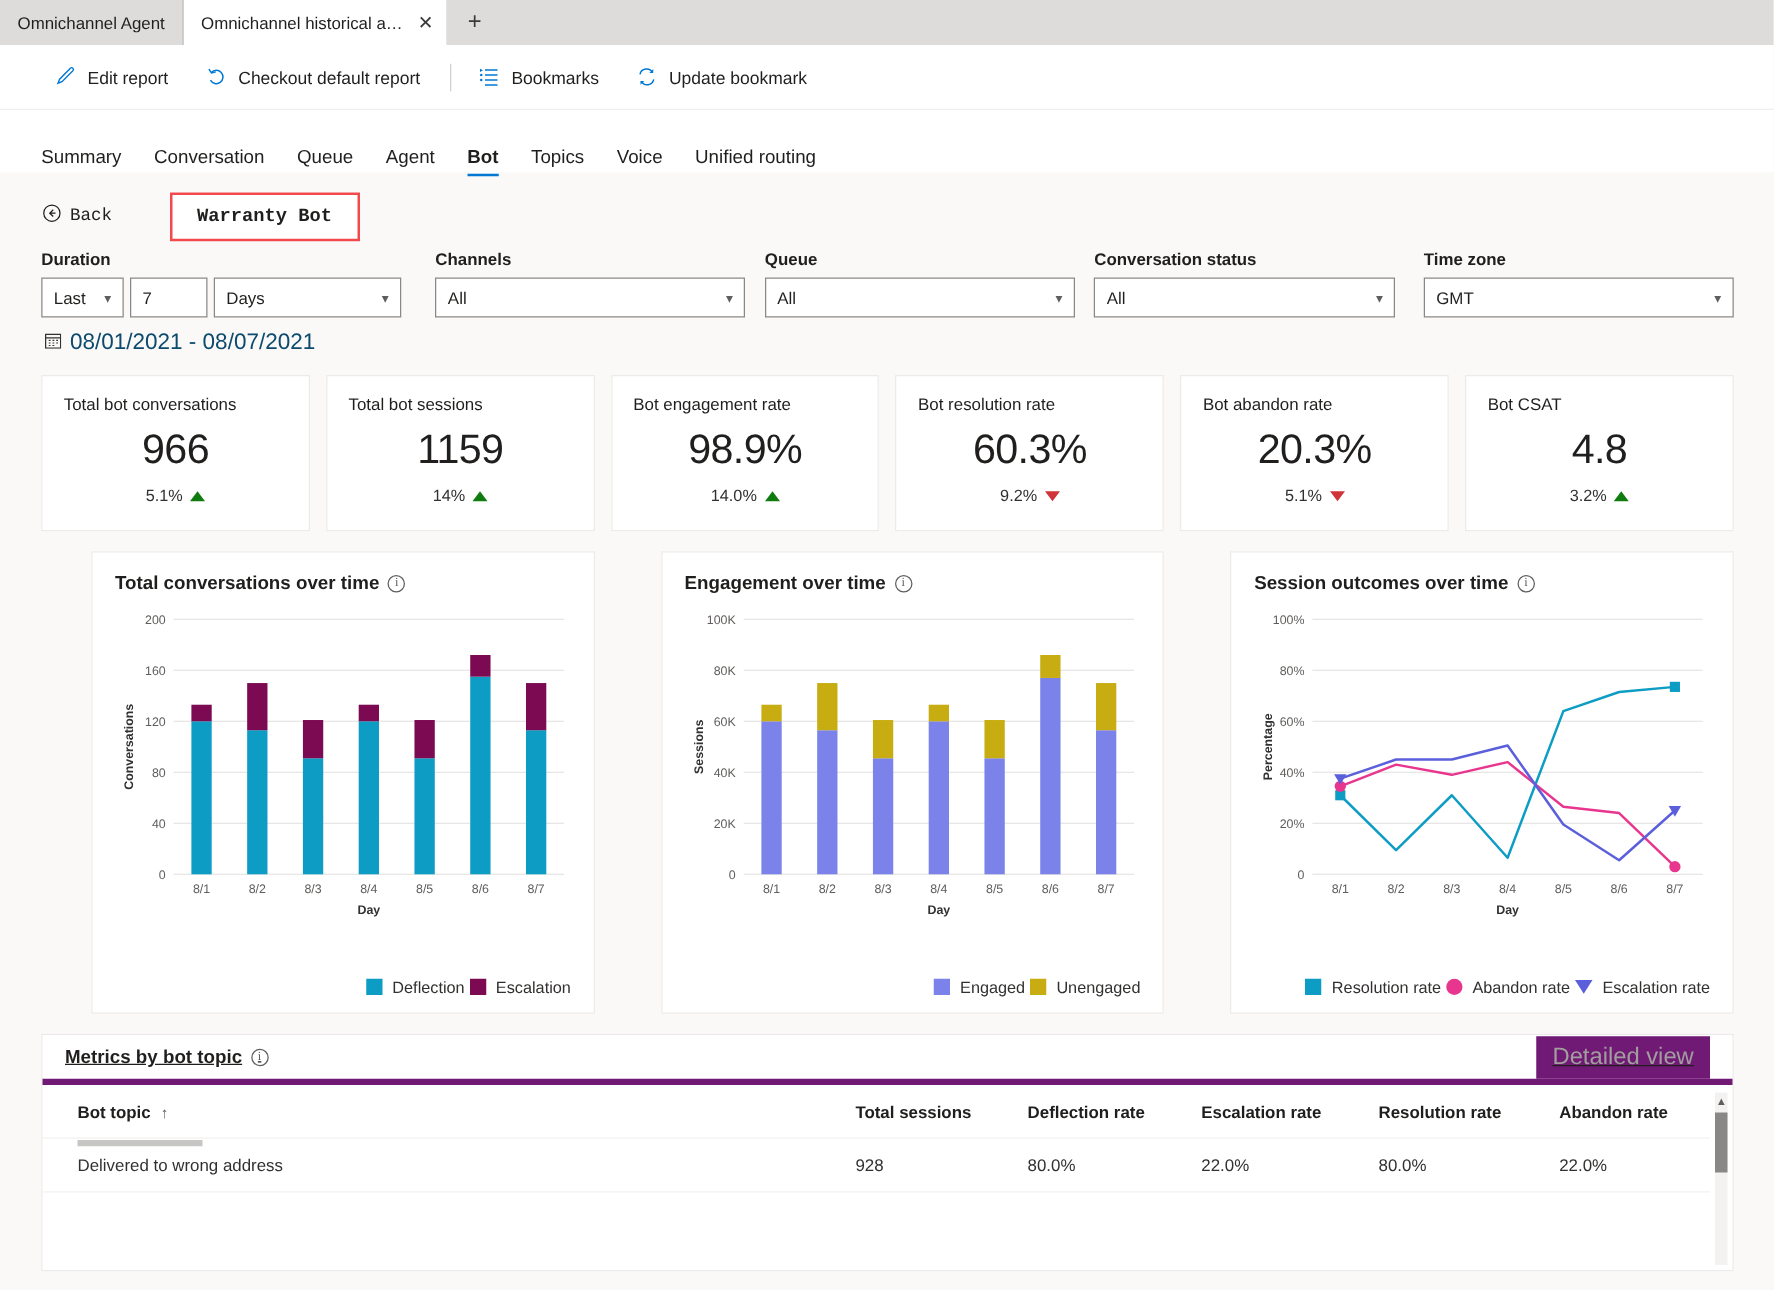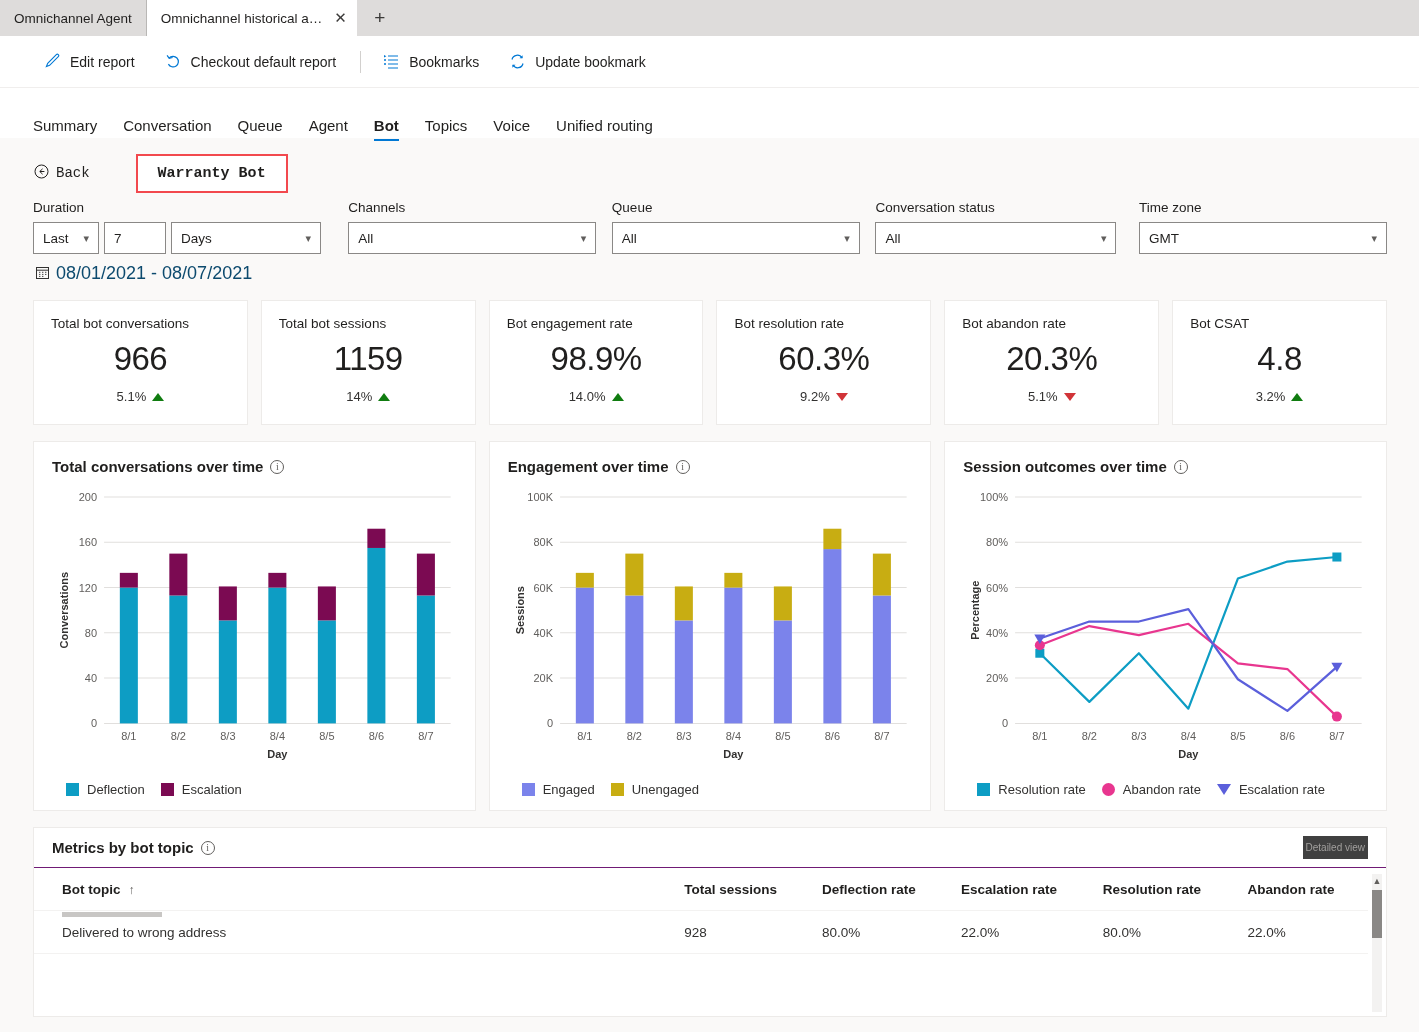--- a/index.html
+++ b/index.html
@@ -100,21 +100,21 @@
     background: #ffffff;
     cursor: pointer;
   }
 
   
   .filters {
     display: flex; padding: 10px 32px 0 33px; gap: 0;
   }
   .fgroup { display: flex; flex-direction: column; }
   .flabel {
-    font-size: 13.5px; font-weight: normal; color: #201f1e;
+    font-size: 13.5px; font-weight: bold; color: #201f1e;
     margin-bottom: 7px;
   }
   .frow { display: flex; gap: 5px; }
   .fctl {
     height: 32px; border: 1px solid #8a8886; background: #ffffff;
     display: flex; align-items: center; justify-content: space-between;
     padding: 0 9px; font-size: 13.5px; color: #201f1e; cursor: pointer;
   }
   .fctl.input { cursor: text; }
   .chev { color: #605e5c; font-size: 11px; margin-left: 8px; }
@@ -154,62 +154,64 @@
 
   
   .charts {
     display: flex; gap: 13px; padding: 16px 32px 0 33px;
   }
   .card {
     flex: 1; background: #ffffff; border: 1px solid #edebe9;
     height: 370px; padding: 16px 18px 10px 18px;
     display: flex; flex-direction: column;
     position: relative;
+    margin-left: 40px;
   }
   .card-title {
     font-size: 15px; font-weight: bold; color: #201f1e;
     display: flex; align-items: center; gap: 7px;
   }
   .info-i {
     width: 14px; height: 14px; border-radius: 50%;
     border: 1px solid #605e5c; color: #605e5c;
     font-size: 10px; line-height: 12px; text-align: center;
     font-family: "Liberation Serif", serif; font-weight: normal;
     flex: 0 0 auto;
   }
   .plot { flex: 1; position: relative; margin-top: 6px; }
   .plot svg { position: absolute; inset: 0; }
   .legend {
-    display: flex; gap: 16px; align-items: center;
-    padding-left: 14px; height: 22px;
+    display: flex; gap: 4px; align-items: center;
+    padding-left: 14px; height: 22px; justify-content: flex-end;
   }
   .lg { display: flex; align-items: center; gap: 8px; font-size: 13px; color: #323130; cursor: pointer; }
   .sw { width: 13px; height: 13px; }
   .sw.circ { border-radius: 50%; }
   .sw.tri {
     width: 0; height: 0; background: none !important;
     border-left: 7px solid transparent;
     border-right: 7px solid transparent;
     border-top: 11px solid #5b5fdb;
   }
 
   
   .tablecard {
     background: #ffffff; border: 1px solid #edebe9;
     margin: 16px 32px 0 33px; height: 190px;
     display: flex; flex-direction: column; position: relative;
   }
   .tc-head {
     height: 40px; display: flex; align-items: center;
     padding: 0 18px; justify-content: space-between;
-    border-bottom: 1px solid #701a75;
+    border-bottom: 5px solid #701a75;
+    text-decoration: underline;
   }
   .detailed-btn {
-    background: #404040; color: #a19f9d;
-    font-size: 10px; padding: 6px 3px; cursor: pointer;
+    background: #701a75; color: #a19f9d;
+    font-size: 19px; padding: 6px 13px; cursor: pointer;
     border: none;
     font-family: "Liberation Sans", sans-serif;
   }
   .grid { flex: 1; overflow: hidden; position: relative; padding: 0 18px 0 0; }
   table { width: 100%; border-collapse: collapse; }
   th, td {
     text-align: left; font-size: 13.5px; color: #323130;
     padding: 14px 8px 13px 10px;
     border-bottom: 1px solid #f3f2f1;
     white-space: nowrap;

